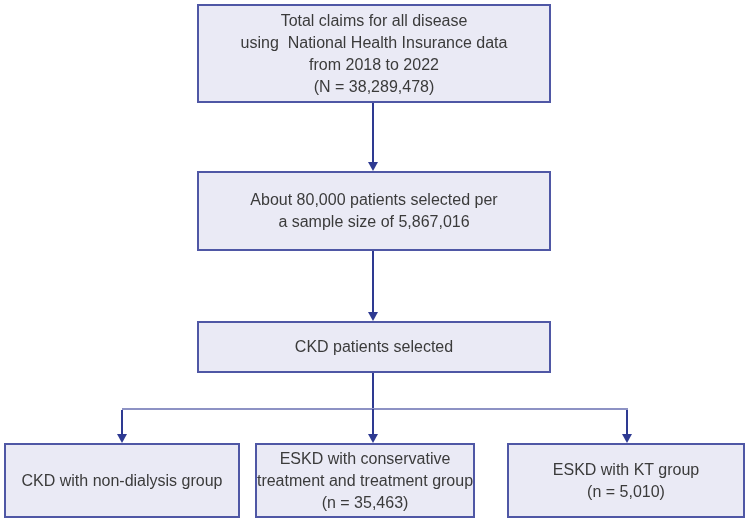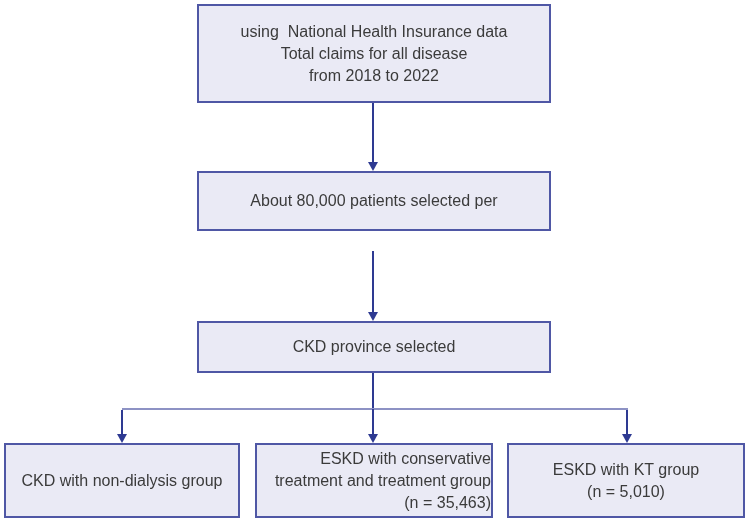--- a/index.html
+++ b/index.html
@@ -46,24 +46,24 @@
   .arrowhead {
     position: absolute;
     width: 0;
     height: 0;
     border-left: 5px solid transparent;
     border-right: 5px solid transparent;
     border-top: 9px solid #2e3a92;
   }
   
   .box-total      { left: 197px; top: 4px;   width: 354px; height: 99px; }
-  .box-sampling   { left: 197px; top: 171px; width: 354px; height: 60px; }
+  .box-sampling   { left: 197px; top: 171px; width: 354px; height: 80px; }
   .box-ckd        { left: 197px; top: 321px; width: 354px; height: 52px; }
   .box-nondial    { left: 4px;   top: 443px; width: 236px; height: 75px; }
-  .box-eskd-cons  { left: 255px; top: 443px; width: 238px; height: 75px; align-items: flex-end; }
+  .box-eskd-cons  { left: 255px; top: 443px; width: 220px; height: 75px; }
   .box-eskd-kt    { left: 507px; top: 443px; width: 238px; height: 75px; }
   
   .arrow1-line  { left: 372px; top: 103px; height: 59px; }
   .arrow1-head  { left: 368px; top: 162px; }
   .arrow2-line  { left: 372px; top: 251px; height: 61px; }
   .arrow2-head  { left: 368px; top: 312px; }
   .stem-line    { left: 372px; top: 373px; height: 36px; }
   .branch-line  { left: 122px; top: 408px; width: 506px; }
   .dropL-line   { left: 121px; top: 410px; height: 24px; }
   .dropL-head   { left: 117px; top: 434px; }
@@ -71,37 +71,39 @@
   .dropM-head   { left: 368px; top: 434px; }
   .dropR-line   { left: 626px; top: 410px; height: 24px; }
   .dropR-head   { left: 622px; top: 434px; }
 </style>
 </head>
 <body>
 
 <div class="canvas">
 
   <div class="box box-total">
+    <div class="box-line">Total claims for all disease</div>
     <div class="box-line">using  National Health Insurance data</div>
-    <div class="box-line">Total claims for all disease</div>
     <div class="box-line">from 2018 to 2022</div>
+    <div class="box-line">(N = 38,289,478)</div>
   </div>
 
   <div class="vline arrow1-line"></div>
   <div class="arrowhead arrow1-head"></div>
 
   <div class="box box-sampling">
     <div class="box-line">About 80,000 patients selected per</div>
+    <div class="box-line">a sample size of 5,867,016</div>
   </div>
 
   <div class="vline arrow2-line"></div>
   <div class="arrowhead arrow2-head"></div>
 
   <div class="box box-ckd">
-    <div class="box-line">CKD province selected</div>
+    <div class="box-line">CKD patients selected</div>
   </div>
 
   <div class="vline stem-line"></div>
   <div class="hline branch-line"></div>
 
   <div class="vline dropL-line"></div>
   <div class="arrowhead dropL-head"></div>
 
   <div class="vline dropM-line"></div>
   <div class="arrowhead dropM-head"></div>

